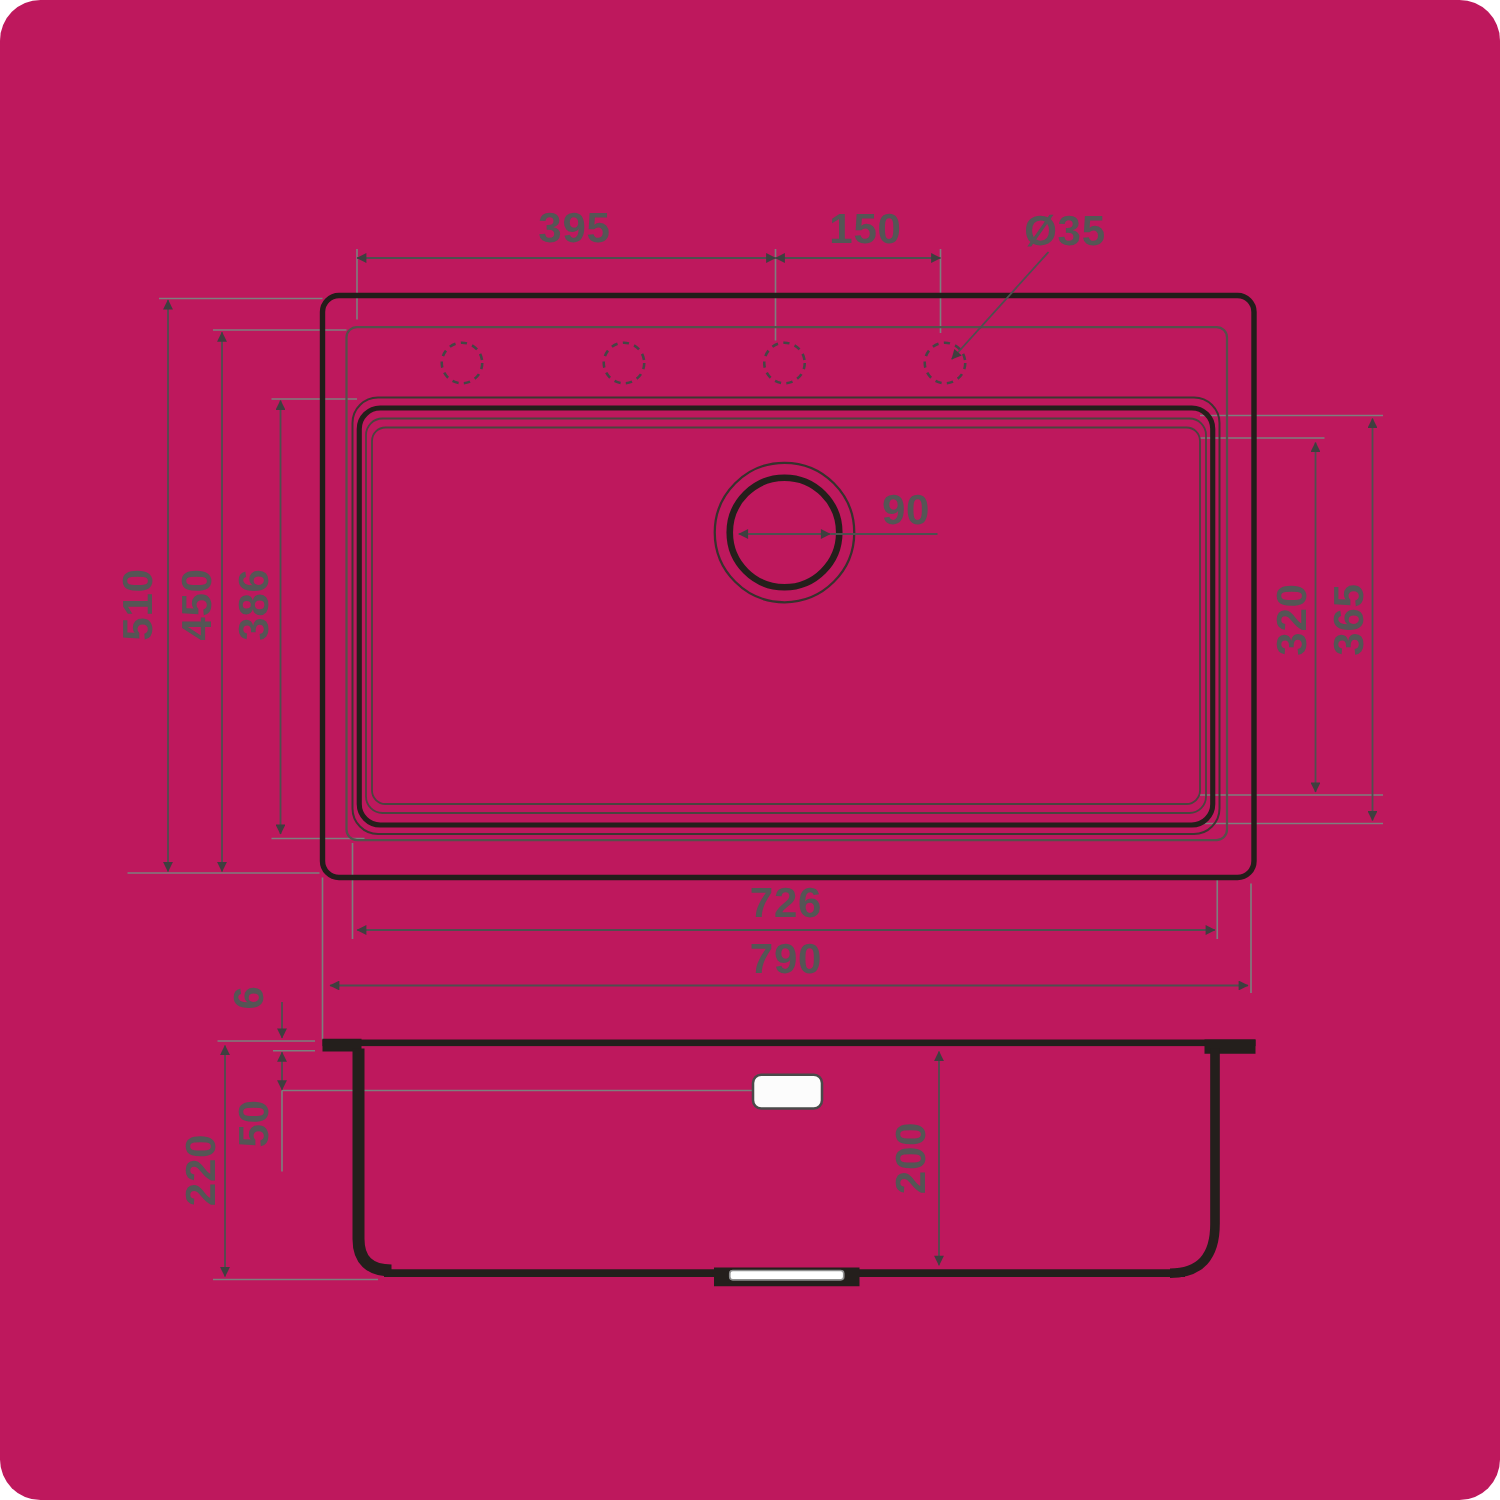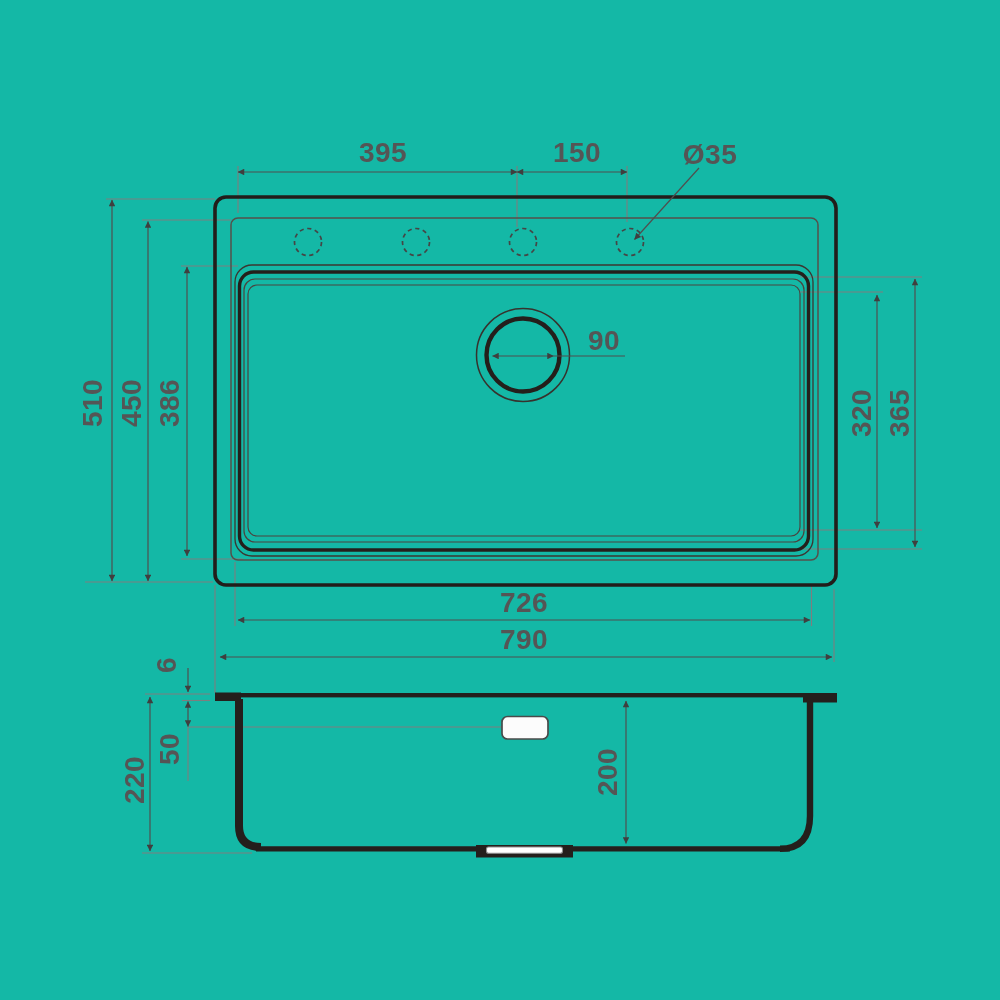--- a/index.html
+++ b/index.html
@@ -1,19 +1,20 @@
 <!DOCTYPE html>
 <html><head>
 <meta charset="utf-8">
 <style>
   html,body{margin:0;padding:0;background:#ffffff;}
   .stage{
     width:1000px;height:1000px;position:relative;
-    background:#14b8a6;
+    background:#be185d;
     font-family:"Liberation Sans", sans-serif;
+    border-radius:27px;
   }
   svg{display:block}
   .ext{stroke:#7e7e7e;stroke-width:1.1;fill:none;}
   .dim{stroke:#4f4f4f;stroke-width:1.2;fill:none;}
   .thin-dark{stroke:#55504b;stroke-width:1.5;fill:none;}
   .thick{stroke:#221d1a;fill:none;}
   .lbl{
     font-family:"Liberation Sans", sans-serif;
     font-weight:700;font-size:28px;fill:#555555;letter-spacing:0.5px;
   }

